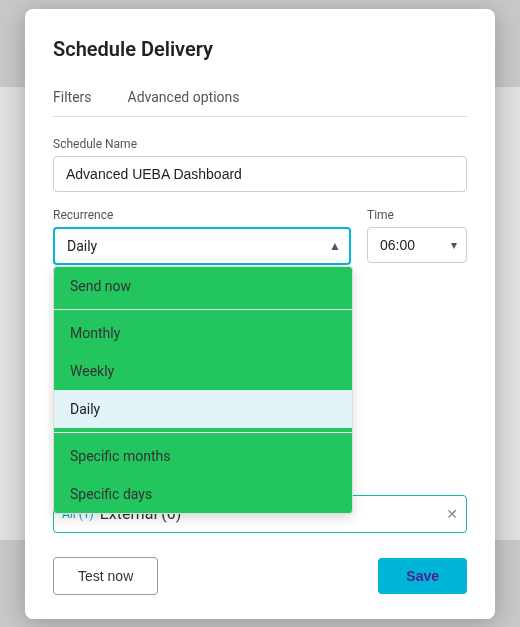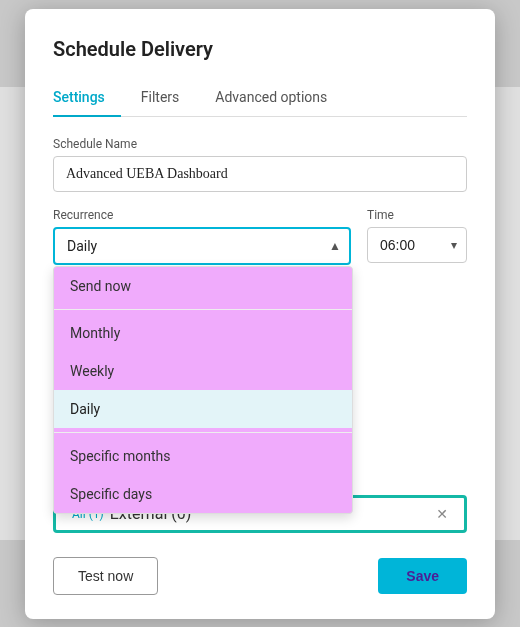--- a/index.html
+++ b/index.html
@@ -84,21 +84,20 @@
     }
 
     .form-input {
       width: 100%;
       border: 1px solid #ccc;
       border-radius: 4px;
       padding: 9px 12px;
       font-size: 14px;
       color: #222;
       outline: none;
-      font-family: Liberation Serif, serif;
     }
 
     .form-row {
       display: flex;
       gap: 16px;
       align-items: flex-start;
       position: relative;
     }
 
     .recurrence-wrapper {
@@ -149,21 +148,21 @@
       color: #555;
       font-size: 12px;
     }
 
     
     .dropdown-menu {
       position: absolute;
       top: calc(100% + 1px);
       left: 0;
       width: 300px;
-      background: #f0abfc;
+      background: #22c55e;
       border: 1px solid #ddd;
       border-radius: 4px;
       box-shadow: 0 4px 12px rgba(0,0,0,0.15);
       z-index: 100;
     }
 
     .dropdown-item {
       padding: 11px 16px;
       font-size: 14px;
       color: #333;
@@ -179,23 +178,23 @@
       border: none;
       border-top: 1px solid #eee;
       margin: 4px 0;
     }
 
     
     .emails-row {
       display: flex;
       align-items: center;
       gap: 0;
-      border: 3px solid #14b8a6;
-      border-radius: 4px;
-      padding: 6px 16px;
+      border: 1px solid #14b8a6;
+      border-radius: 4px;
+      padding: 6px 8px;
       min-height: 38px;
     }
 
     .emails-tags-area {
       display: flex;
       align-items: center;
       gap: 6px;
       flex: 1;
       flex-wrap: wrap;
     }
@@ -269,21 +268,20 @@
 </head>
 <body>
 
 <div class="overlay">
   <div class="bg-content"></div>
 
   <div class="modal">
     <div class="modal-title">Schedule Delivery</div>
 
     <div class="tabs">
-      <div class="tab active">Settings</div>
       <div class="tab">Filters</div>
       <div class="tab">Advanced options</div>
     </div>
 
     <div class="form-group">
       <label class="form-label">Schedule Name</label>
       <input class="form-input" type="text" value="Advanced UEBA Dashboard" style="">
     </div>
 
     <div class="form-row">

